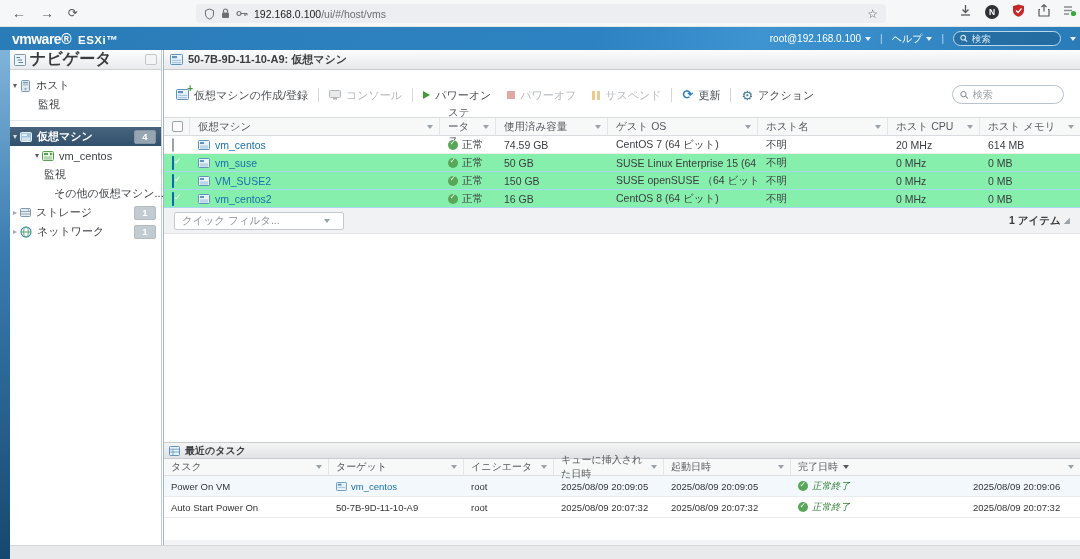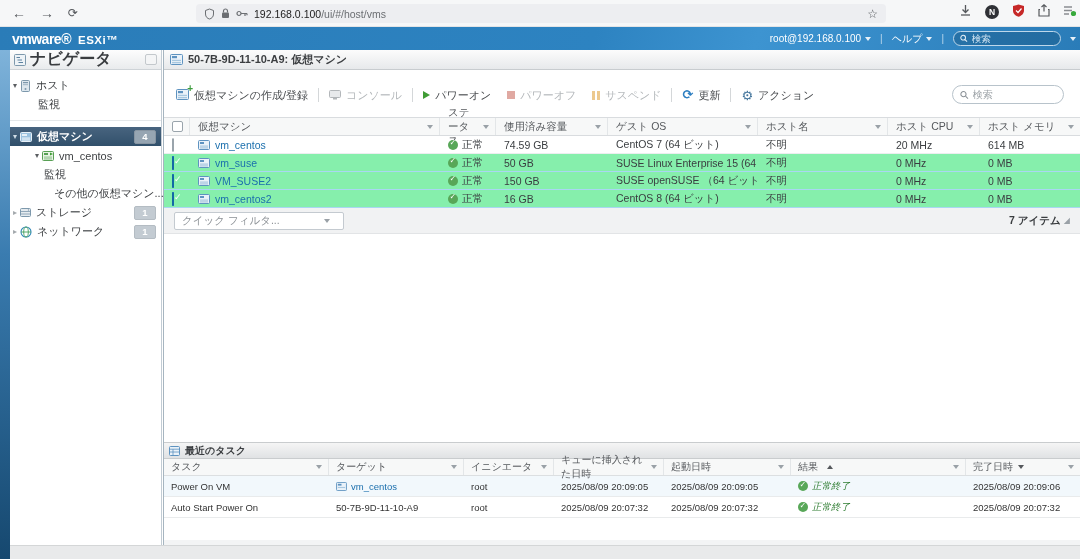--- a/index.html
+++ b/index.html
@@ -480,21 +480,21 @@
         <div class="c-cpu">0 MHz</div>
         <div class="c-mem">0 MB</div>
       </div>
 
       <div class="filter-bar">
         <span class="filter-dd">
           <span>クイック フィルタ...</span>
           <i class="chev"></i>
         </span>
         <span class="item-count">
-          <span>7 アイテム</span>
+          <span>1 アイテム</span>
           <span class="resize-glyph">◢</span>
         </span>
       </div>
     </div>
 
     <div class="tasks">
       <div class="tasks-title">
         <svg width="11" height="10" viewBox="0 0 11 10">
             <rect x="0.5" y="0.5" width="10" height="9" rx="1" fill="#eaf2f9" stroke="#5e93c0"></rect>
             <path d="M1 3.2 H10 M1 6 H10 M4 3.2 V9.5" stroke="#5e93c0" stroke-width="0.8"></path>
@@ -513,25 +513,20 @@
         <div class="tasks-hcell t-init">
             <span>イニシエータ</span>
             <i class="chev"></i>
           </div>
         <div class="tasks-hcell t-queued">
             <span>キューに挿入された日時</span>
             <i class="chev"></i>
           </div>
         <div class="tasks-hcell t-started">
             <span>起動日時</span>
-            <i class="chev"></i>
-          </div>
-        <div class="tasks-hcell t-result">
-            <span>結果</span>
-            <i class="sort-asc"></i>
             <i class="chev"></i>
           </div>
         <div class="tasks-hcell t-comp" style="border-right:none">
             <span>完了日時</span>
             <i class="sort-desc"></i>
             <i class="chev"></i>
           </div>
       </div>
 
       <div class="task-row tint">

